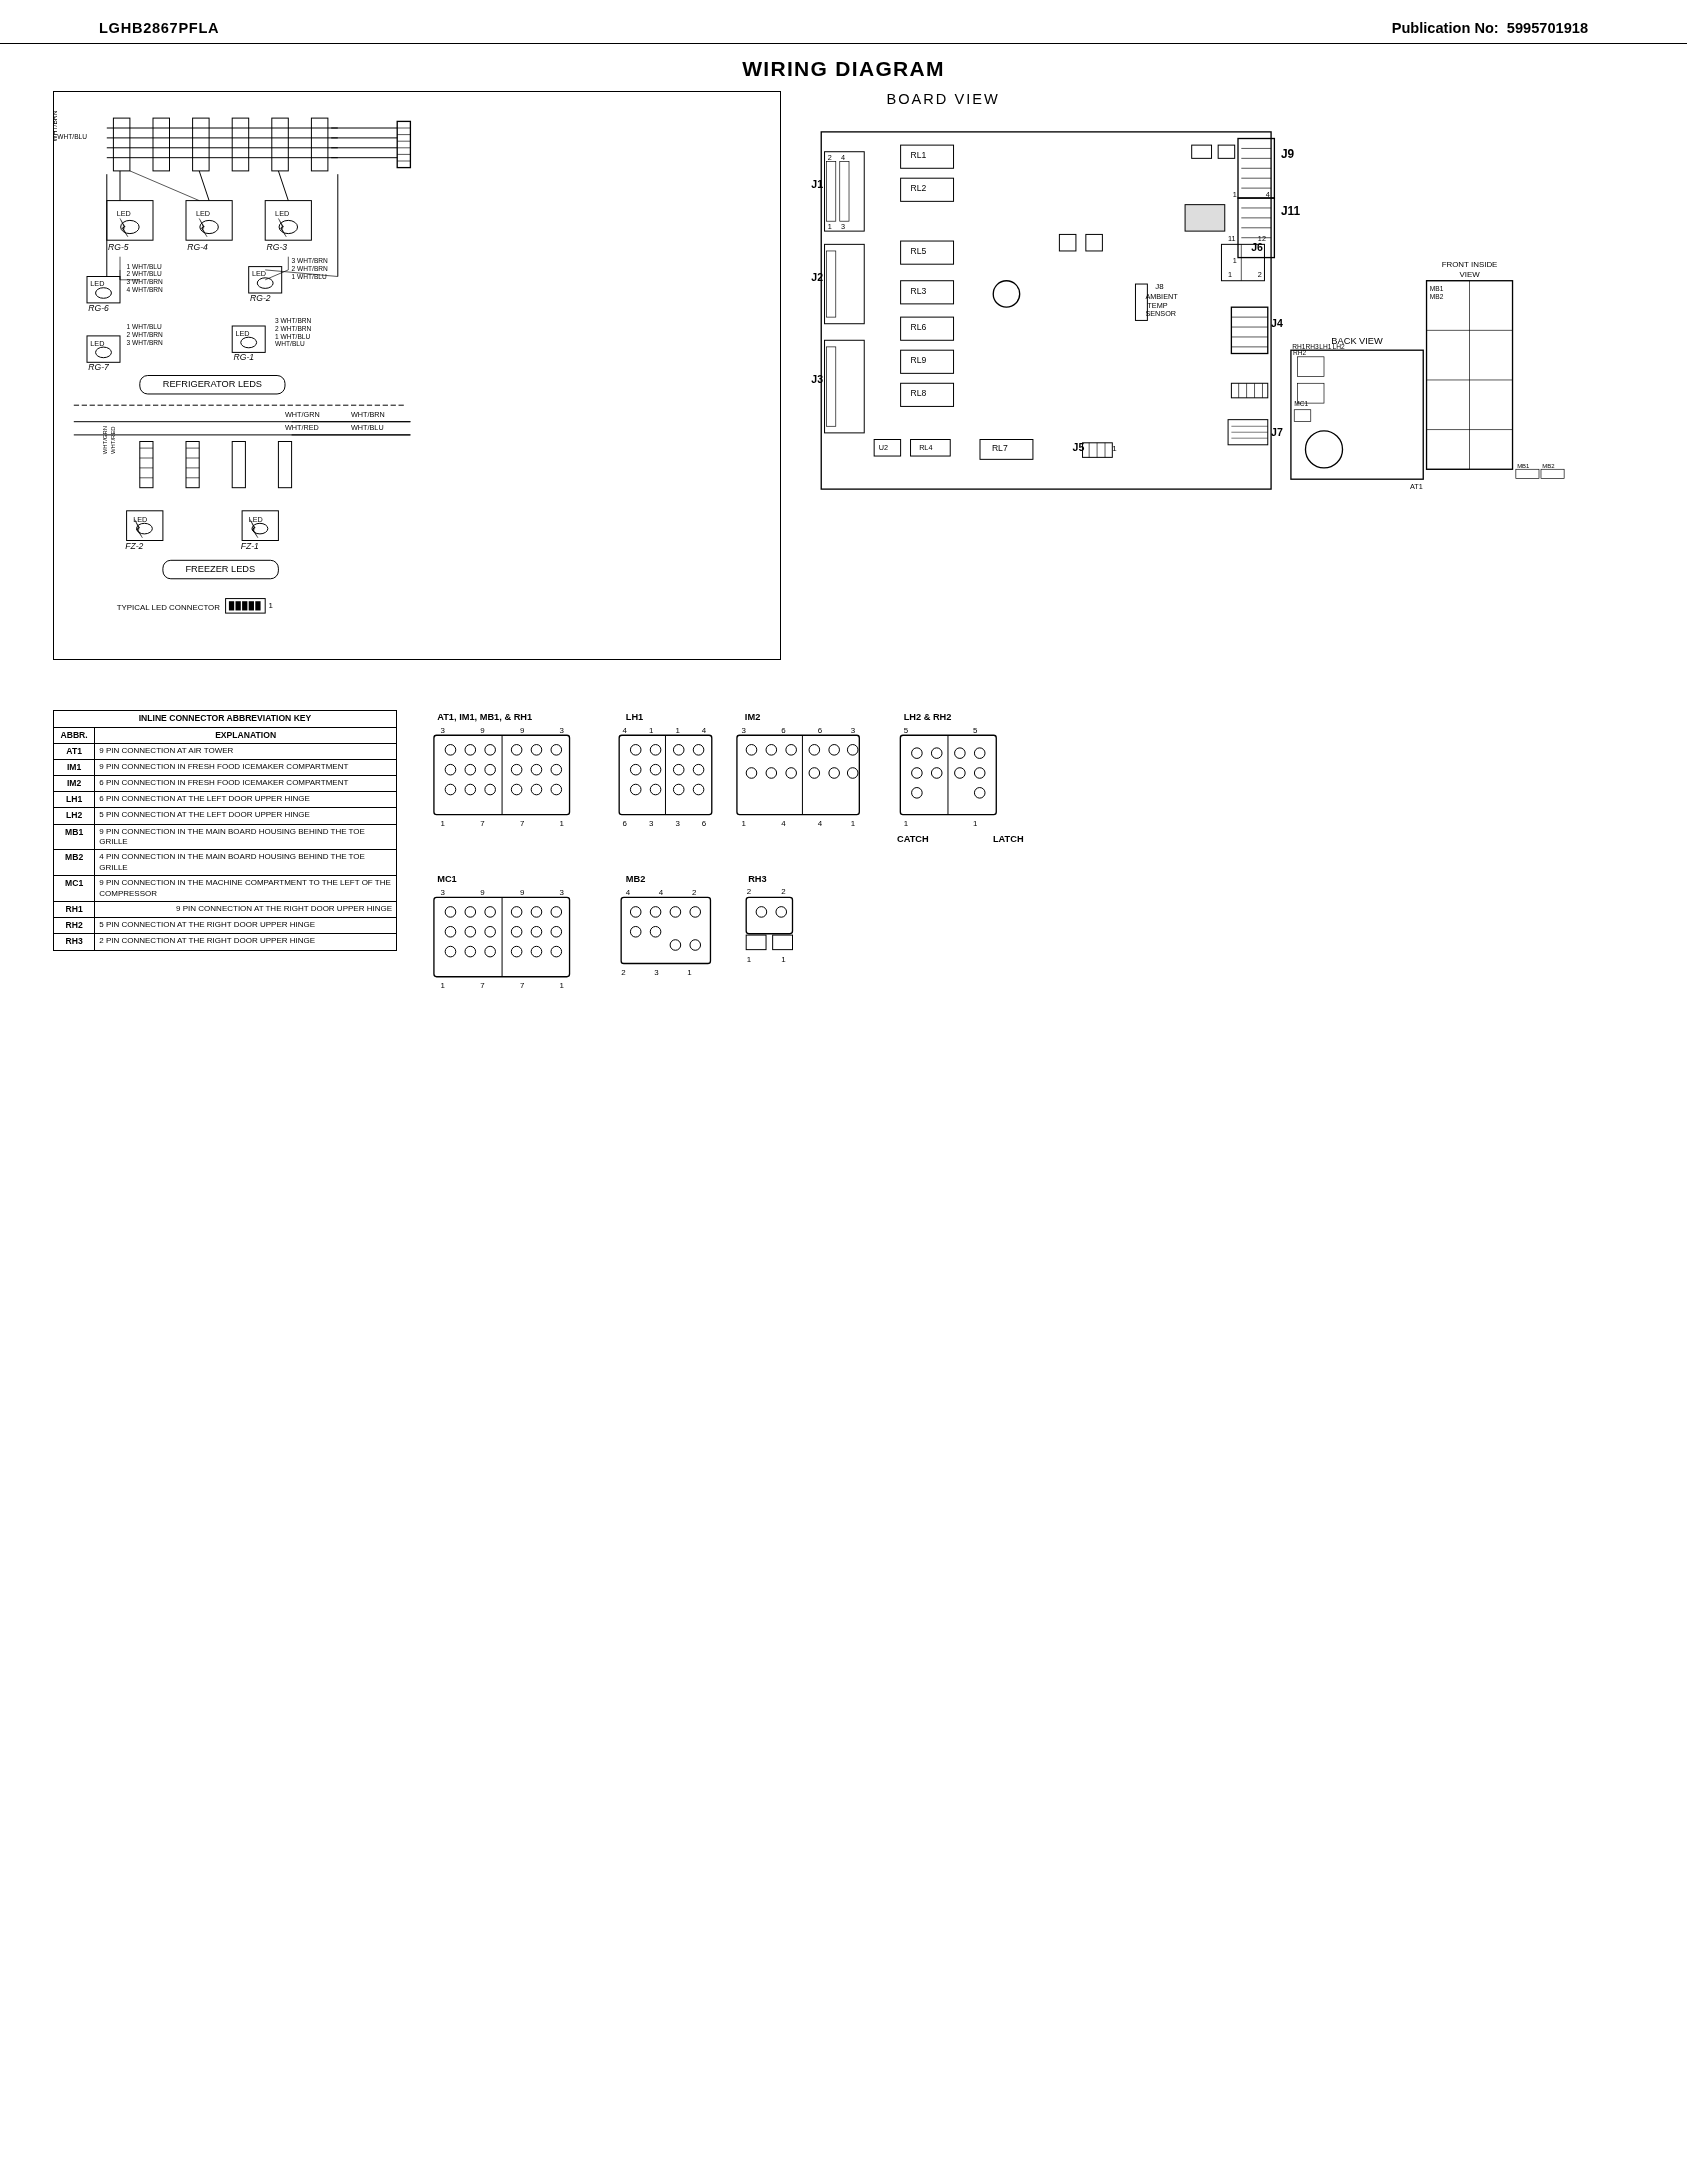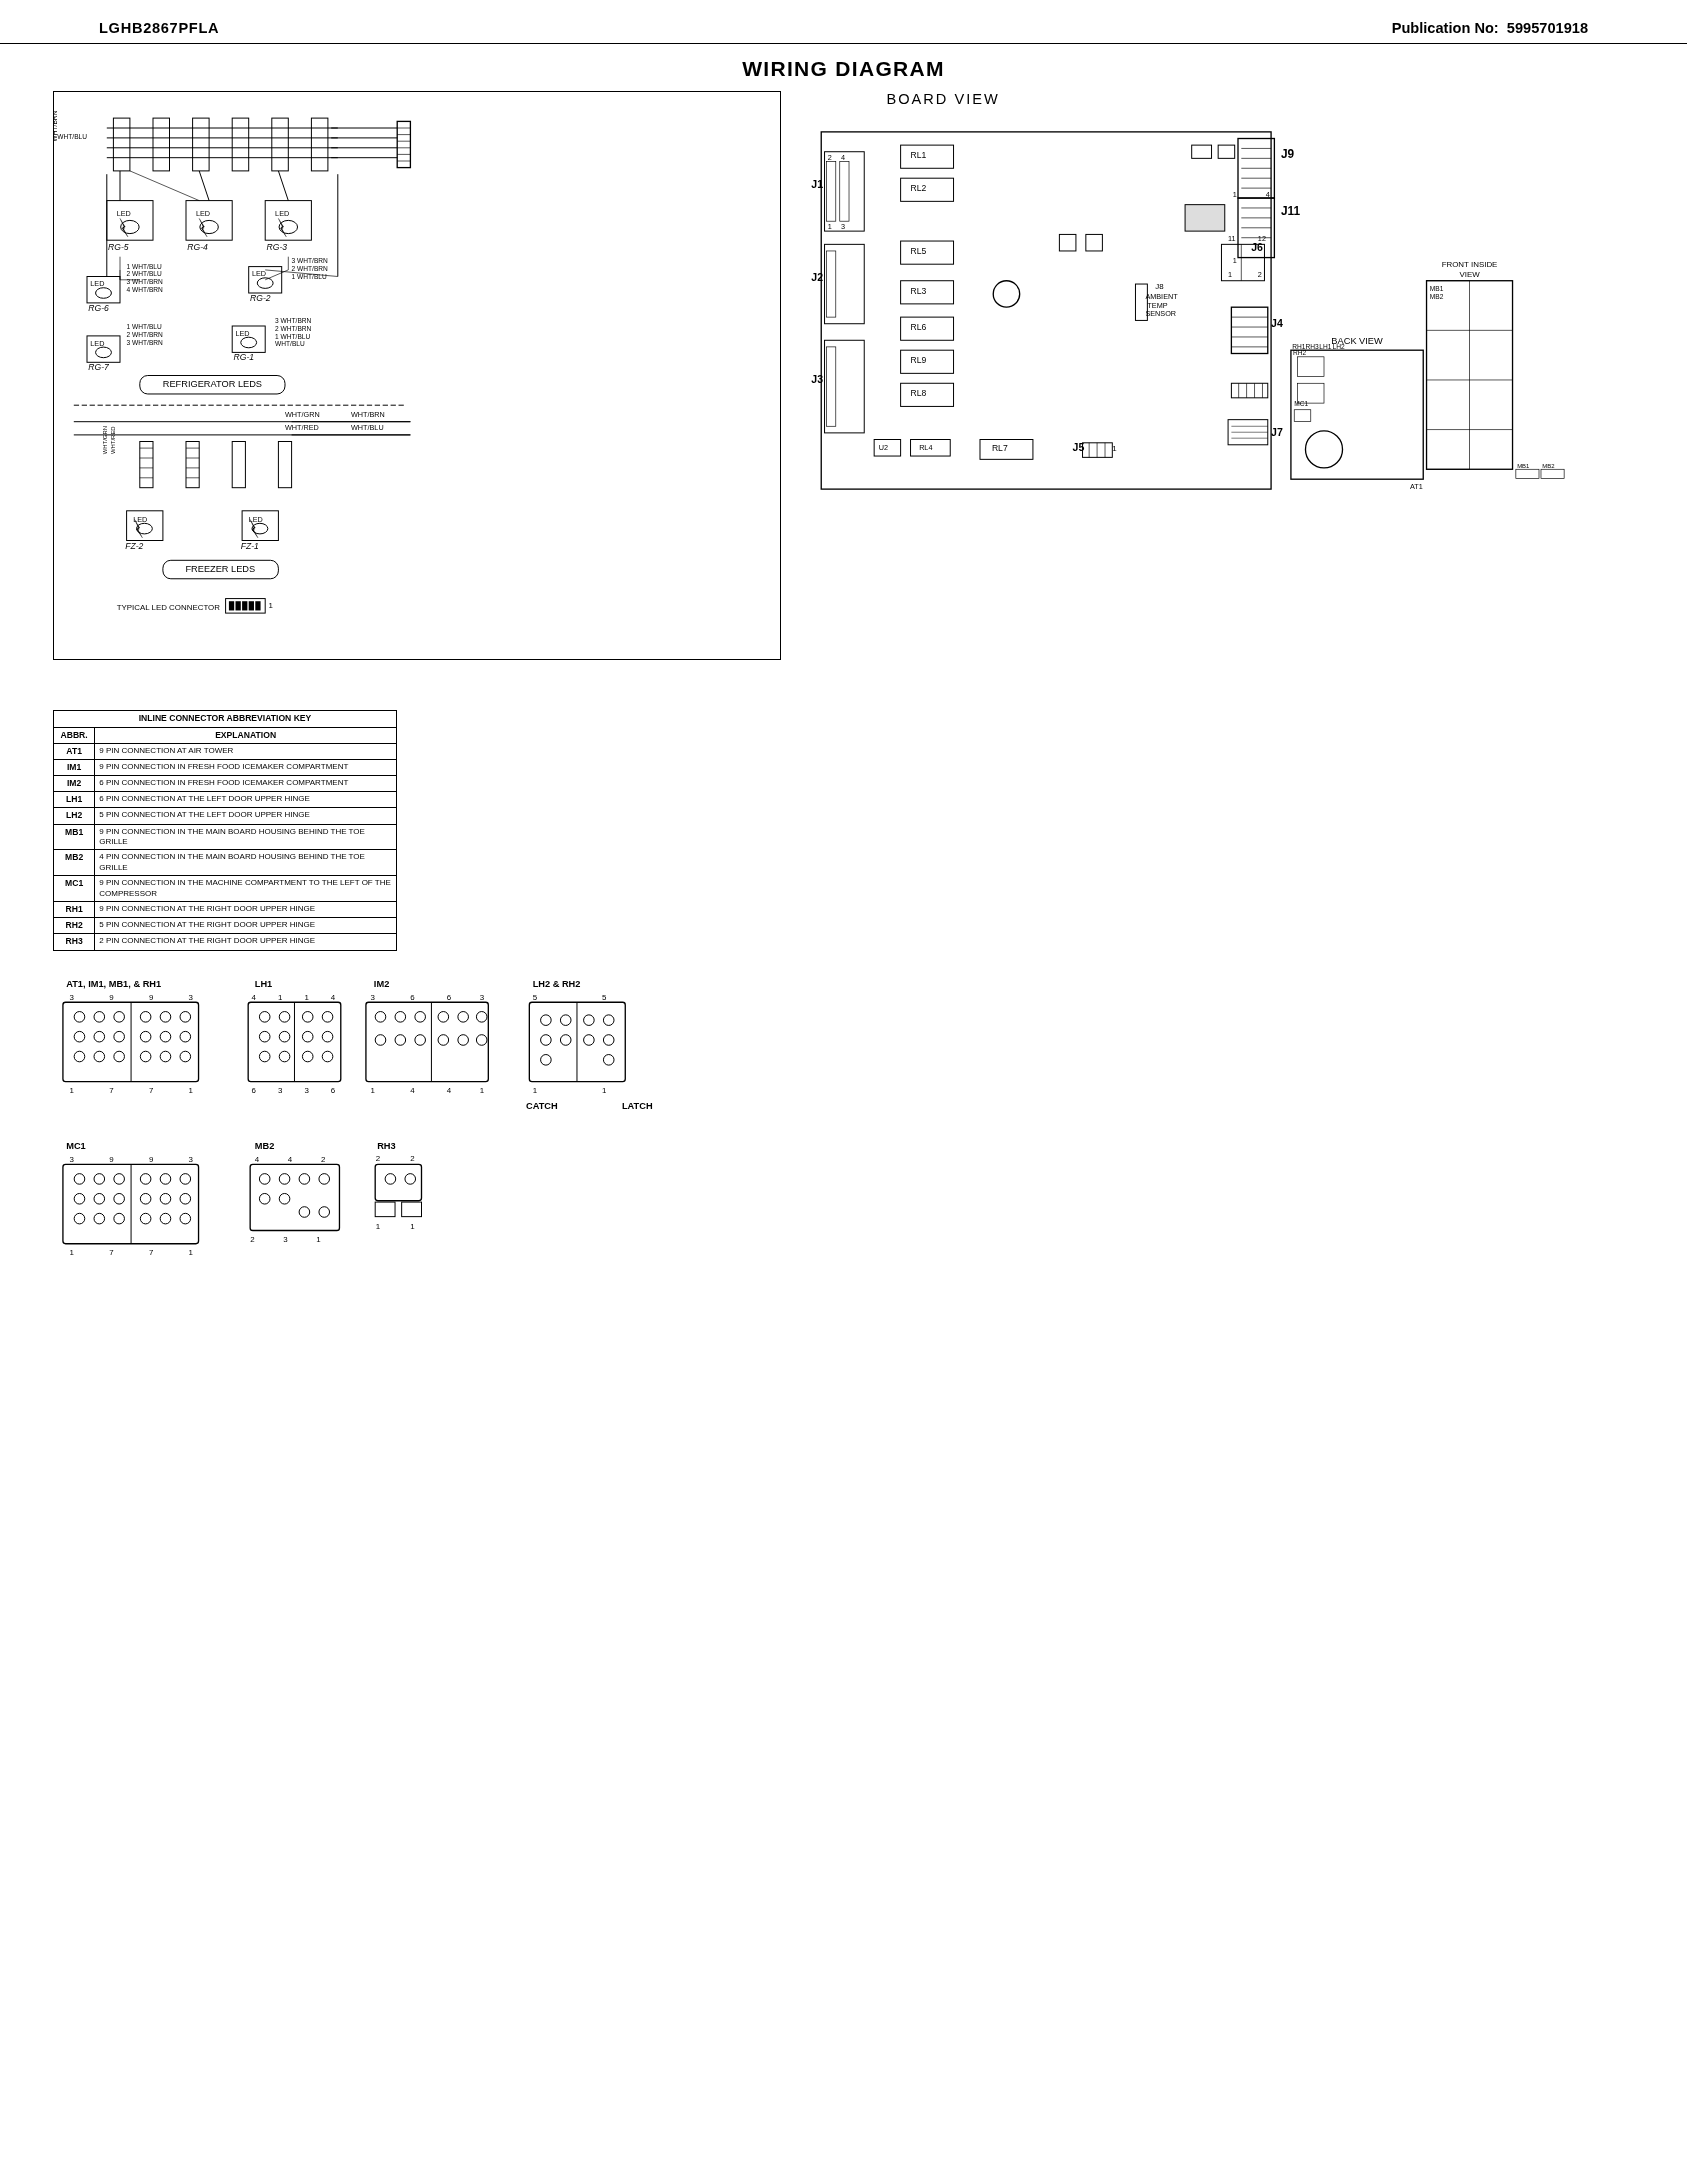--- a/index.html
+++ b/index.html
@@ -75,21 +75,21 @@
       letter-spacing: 2px;
       font-weight: normal;
       text-align: left;
       padding-left: 79px;
       padding-bottom: 5.3px;
     }
 
     
     .bottom-section {
       display: flex;
-      flex-direction: column;
+      flex-direction: row;
       padding: 13.2px 53px 0 53px;
       gap: 26.5px;
       margin-top: 13.2px;
     }
 
     
     .abbr-table {
       width: 344px;
       flex-shrink: 0;
       border-collapse: collapse;
@@ -514,21 +514,21 @@
           <tr>
             <td class="col-abbr" style="font-size: 8.6px;">MB2</td>
             <td class="col-exp" style="font-size: 8px;">4 PIN CONNECTION IN THE MAIN BOARD HOUSING BEHIND THE TOE GRILLE</td>
           </tr>
           <tr>
             <td class="col-abbr" style="font-size: 8.6px;">MC1</td>
             <td class="col-exp" style="font-size: 8px;">9 PIN CONNECTION IN THE MACHINE COMPARTMENT TO THE LEFT OF THE COMPRESSOR</td>
           </tr>
           <tr>
             <td class="col-abbr" style="font-size: 8.6px;">RH1</td>
-            <td class="col-exp" style="font-size: 8px;">9 PIN CONNECTION AT THE RIGHT DOOR UPPER HINGE</td>
+            <td class="col-exp" style="font-size: 8px; text-align: right;">9 PIN CONNECTION AT THE RIGHT DOOR UPPER HINGE</td>
           </tr>
           <tr>
             <td class="col-abbr" style="font-size: 8.6px;">RH2</td>
             <td class="col-exp" style="font-size: 8px;">5 PIN CONNECTION AT THE RIGHT DOOR UPPER HINGE</td>
           </tr>
           <tr>
             <td class="col-abbr" style="font-size: 8.6px;">RH3</td>
             <td class="col-exp" style="font-size: 8px;">2 PIN CONNECTION AT THE RIGHT DOOR UPPER HINGE</td>
           </tr>
         </tbody>

